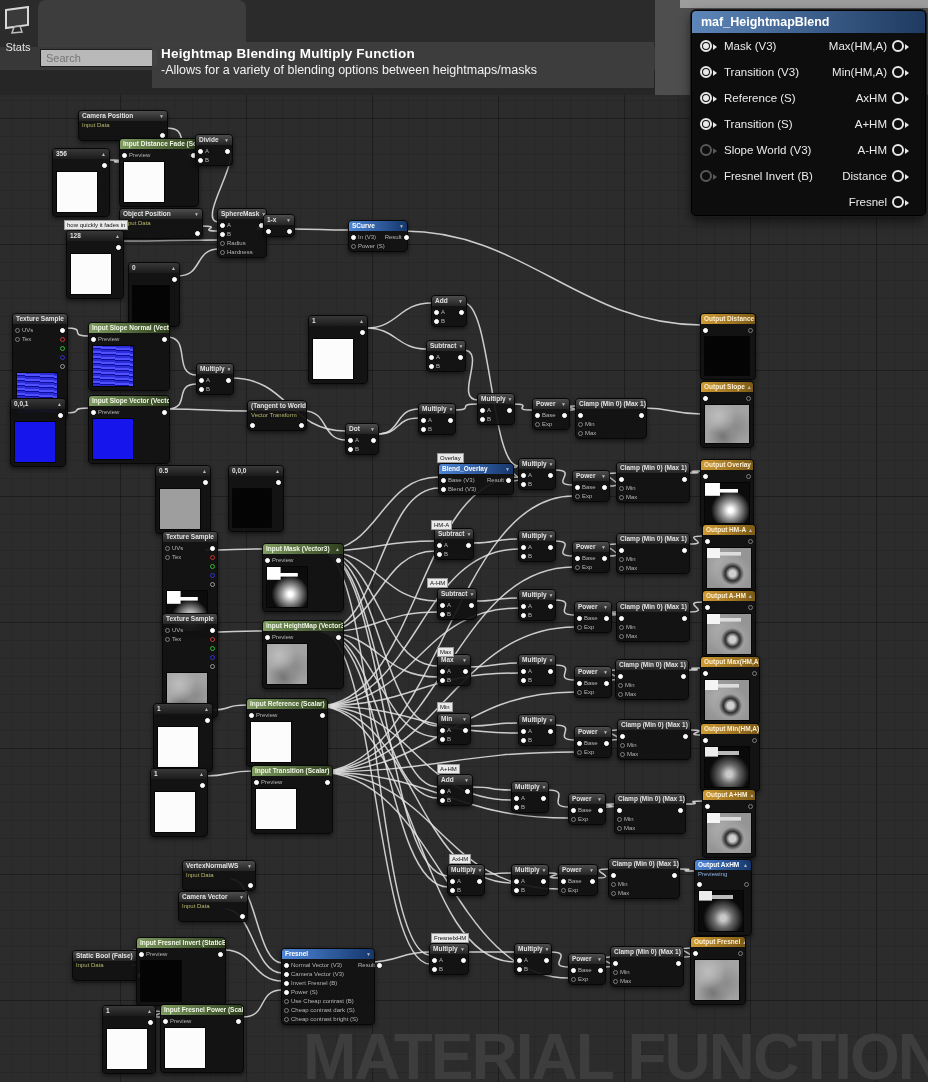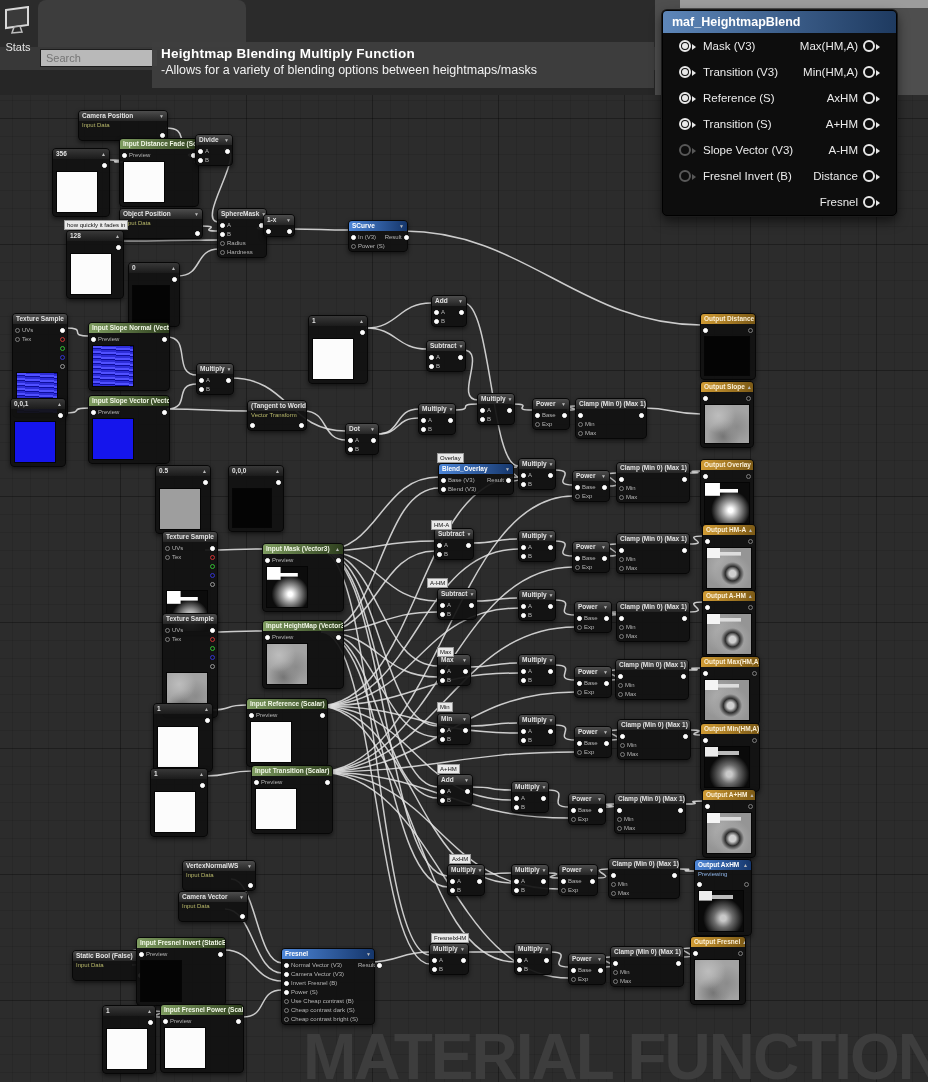--- a/index.html
+++ b/index.html
@@ -74,25 +74,25 @@
   #under-strip{position:absolute;left:0;top:70px;width:655px;height:25px;background:#262626;z-index:11;}
   #stats{position:absolute;left:0px;top:6px;width:36px;height:60px;z-index:13;text-align:center;cursor:pointer;}
   #stats-label{font-size:11px;color:#e2e2e2;margin-top:1px;}
   #search{position:absolute;left:40px;top:49px;width:106px;height:16px;background:#b9b9b9;border:1px solid #1d1d1d;
     font-family:"Liberation Sans",sans-serif;font-size:11px;color:#4a4a4a;padding:0 5px;z-index:13;}
   #tooltip{position:absolute;left:152px;top:42px;width:502px;height:46px;background:rgba(62,62,62,.97);
     padding:4px 9px;box-sizing:border-box;z-index:14;}
   .tt-title{font-size:13.5px;font-weight:bold;color:#fff;letter-spacing:.2px;}
   .tt-desc{font-size:12.5px;color:#f2f2f2;margin-top:2px;}
   
-  #panel{position:absolute;left:662px;top:10px;width:233px;background:#0d0d0d;border:1px solid #000;
+  #panel{position:absolute;left:691px;top:10px;width:233px;background:#0d0d0d;border:1px solid #000;
     border-radius:5px;box-shadow:0 0 0 1px #1c1c1c,0 5px 12px rgba(0,0,0,.6);z-index:15;}
   .panel-header{height:22px;line-height:22px;background:linear-gradient(90deg,#5d86b9,#1e3a60);
     border-radius:4px 4px 0 0;color:#fff;font-weight:bold;font-size:12.5px;padding:0 9px;}
-  .panel-row{display:flex;justify-content:space-between;align-items:center;height:26px;padding:0 14px 0 16px;text-align:right;}
+  .panel-row{display:flex;justify-content:space-between;align-items:center;height:26px;padding:0 14px 0 8px;text-align:right;}
   .prow-left,.prow-right{display:flex;align-items:center;cursor:pointer;}
   .plabel{font-size:11.5px;color:#ebebeb;}
   .ppin{position:relative;width:8px;height:8px;border:2px solid currentColor;border-radius:50%;
     display:inline-block;color:#e8e8e8;flex:none;}
   .ppin::after{content:'';position:absolute;left:11px;top:2px;width:0;height:0;
     border-left:4px solid currentColor;border-top:3px solid transparent;border-bottom:3px solid transparent;}
   .ppin.fill::before{content:'';position:absolute;inset:1px;background:currentColor;border-radius:50%;}
   .ppin.off{color:#585858;}
   .prow-left .ppin{margin-right:12px;}
   .prow-right .ppin{margin-left:5px;margin-right:7px;}
@@ -2082,21 +2082,21 @@
             <span class="plabel">Transition (S)</span>
           </div>
           <div class="prow-right">
             <span class="plabel">A+HM</span>
             <span class="ppin"></span>
           </div>
         </div>
         <div class="panel-row">
           <div class="prow-left">
             <span class="ppin off"></span>
-            <span class="plabel">Slope Vector (V3)</span>
+            <span class="plabel">Slope World (V3)</span>
           </div>
           <div class="prow-right">
             <span class="plabel">A-HM</span>
             <span class="ppin"></span>
           </div>
         </div>
         <div class="panel-row">
           <div class="prow-left">
             <span class="ppin off"></span>
             <span class="plabel">Fresnel Invert (B)</span>

